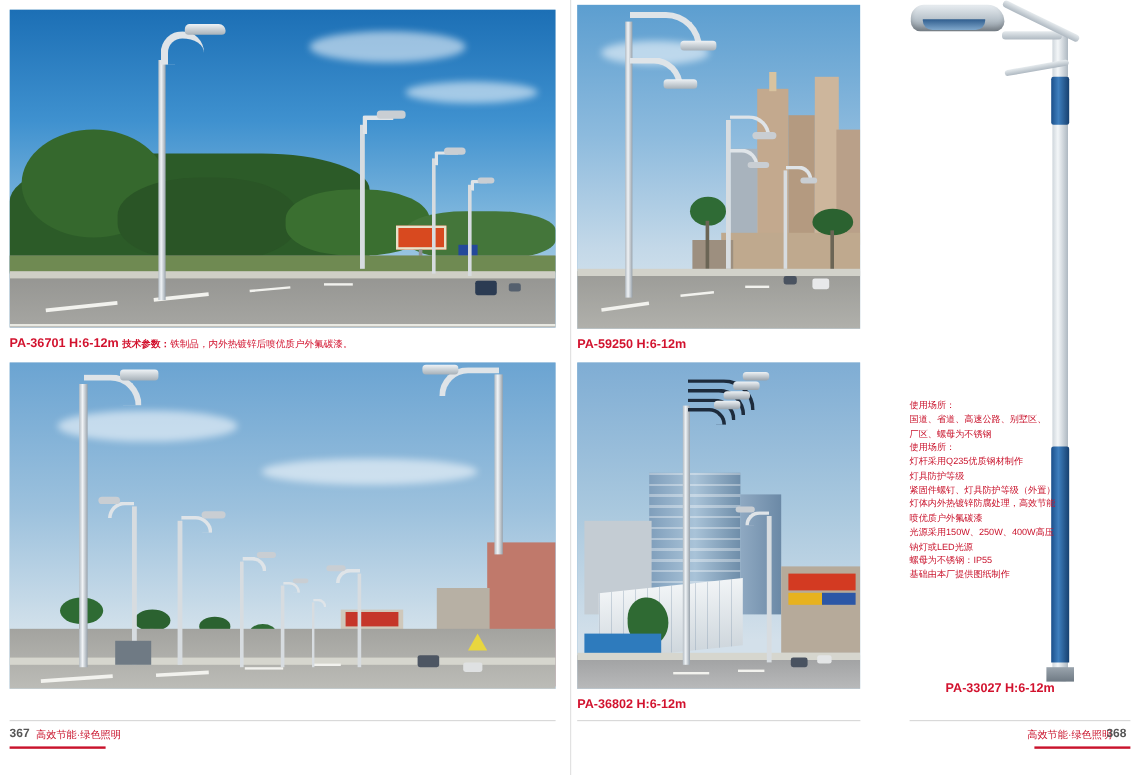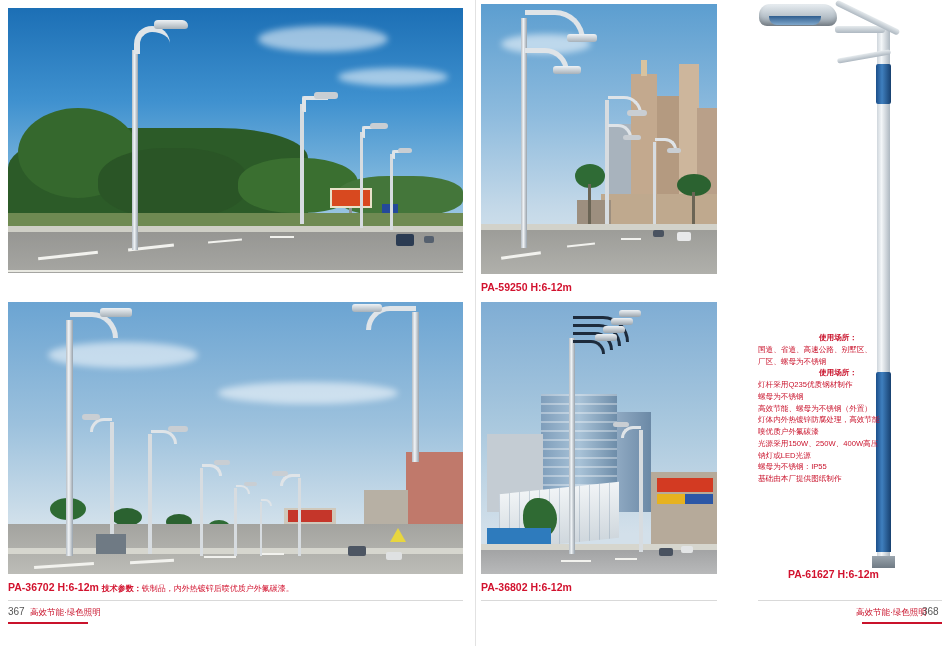--- a/index.html
+++ b/index.html
@@ -138,34 +138,34 @@
 
   
   #spec-block {
     position: absolute;
     left: 758px; top: 332px;
     width: 160px;
     font-size: 7.6px;
     line-height: 1.55;
     color: #c9122b;
   }
-  #spec-block .hd { font-weight: bold; text-align: center; }
+  #spec-block .hd { font-weight: normal; }
   #spec-block .ln { white-space: nowrap; }
 
   
   .footer-rule {
     position:absolute;
     height: 1px;
     background: #d9d9d9;
   }
   .pagenum {
     position:absolute;
     font-size: 10px;
     color: #555;
-    font-weight: normal;
+    font-weight: bold;
   }
   .footer-tag {
     position:absolute;
     font-size: 8.5px;
     color: #c9122b;
     white-space: nowrap;
   }
   .redbar {
     position:absolute;
     background: #c9122b;
@@ -220,20 +220,27 @@
 
     <div class="pole" style="left:352px; top:124px; width:3px; height:96px;"></div>
     <div class="lamparm" style="left:354px; top:118px; width:20px; height:3px; border-top:3px solid #dfe4e8; border-left:3px solid #dfe4e8; background:transparent; height:12px;"></div>
     <div class="lamphead" style="left:362px; top:115px; width:18px; height:6px;"></div>
 
     <div class="pole" style="left:382px; top:146px; width:3px; height:76px;"></div>
     <div class="lamparm" style="left:384px; top:142px; width:14px; height:3px; border-top:3px solid #dfe4e8; border-left:3px solid #dfe4e8; background:transparent; height:9px;"></div>
     <div class="lamphead" style="left:390px; top:140px; width:14px; height:5px;"></div>
   </div>
 
+  <div class="caption" id="cap-36701" style="left:8px; top:280px;">
+    <span>PA-36701</span>
+    <span>H:6-12m</span>
+    <span class="tech">
+      <b>技术参数：</b><span>铁制品，内外热镀锌后喷优质户外氟碳漆。</span>
+    </span>
+  </div>
 
   <div class="photo" id="photo-36801" style="left:481px; top:4px; width:236px; height:270px;">
     <div class="sky pale"></div>
     <div class="cloud" style="left:20px; top:30px; width:90px; height:20px;"></div>
 
     <div class="bldg" style="left:150px; top:70px; width:26px; height:130px; background:#c3a98e;"></div>
     <div class="bldg" style="left:176px; top:92px; width:22px; height:108px; background:#b49a80;"></div>
     <div class="bldg" style="left:198px; top:60px; width:20px; height:140px; background:#cdb69c;"></div>
     <div class="bldg" style="left:216px; top:104px; width:20px; height:96px; background:#b9a089;"></div>
     <div class="bldg" style="left:128px; top:120px; width:22px; height:80px; background:#a8b3bd;"></div>
@@ -346,27 +353,20 @@
     <div style="position:absolute; left:82px; top:116px; width:22px; height:14px; border-top:3px solid #dfe4e8; border-left:3px solid #dfe4e8; border-radius:22px 0 0 0;"></div>
     <div class="lamphead" style="left:74px; top:112px; width:18px; height:6px;"></div>
 
     <div class="pole" style="left:290px; top:176px; width:3px; height:78px;"></div>
     <div style="position:absolute; left:272px; top:172px; width:20px; height:12px; border-top:3px solid #dfe4e8; border-left:3px solid #dfe4e8; border-radius:20px 0 0 0;"></div>
     <div class="lamphead" style="left:264px; top:169px; width:16px; height:5px;"></div>
 
     <div style="position:absolute; left:88px; top:232px; width:30px; height:20px; background:#6f7a84;"></div>
   </div>
 
-  <div class="caption" id="cap-36702" style="left:8px; top:581px;">
-    <span>PA-36702</span>
-    <span>H:6-12m</span>
-    <span class="tech">
-      <b>技术参数：</b><span>铁制品，内外热镀锌后喷优质户外氟碳漆。</span>
-    </span>
-  </div>
 
   <div class="photo" id="photo-36802" style="left:481px; top:302px; width:236px; height:272px;">
     <div class="sky pale" style="background:linear-gradient(#7fadd4 0%,#a9c8de 45%,#d3e0ea 85%);"></div>
 
     <div style="position:absolute; left:60px; top:92px; width:76px; height:118px; background:linear-gradient(to right,#7f9ebb,#a9c3d8 50%,#6e8da9);"></div>
     <div style="position:absolute; left:60px; top:92px; width:76px; height:118px;
       background:repeating-linear-gradient(to bottom, rgba(255,255,255,.35) 0 2px, rgba(0,0,0,0) 2px 9px);"></div>
     <div style="position:absolute; left:136px; top:110px; width:34px; height:100px; background:linear-gradient(to right,#8fa9c2,#6b89a6);"></div>
     <div style="position:absolute; left:6px; top:132px; width:56px; height:78px; background:#c4ccd3;"></div>
 
@@ -435,32 +435,32 @@
 
     <div style="position:absolute; left:155px; top:556px; width:23px; height:12px; background:linear-gradient(#9aa4ad,#6f7a84);"></div>
   </div>
 
   <div id="spec-block">
     <div class="ln hd">使用场所：</div>
     <div class="ln">国道、省道、高速公路、别墅区、</div>
     <div class="ln">厂区、螺母为不锈钢</div>
     <div class="ln hd">使用场所：</div>
     <div class="ln">灯杆采用Q235优质钢材制作</div>
-    <div class="ln">螺母为不锈钢</div>
-    <div class="ln">高效节能、螺母为不锈钢（外置）</div>
+    <div class="ln">灯具防护等级</div>
+    <div class="ln">紧固件螺钉、灯具防护等级（外置）</div>
     <div class="ln">灯体内外热镀锌防腐处理，高效节能</div>
     <div class="ln">喷优质户外氟碳漆</div>
     <div class="ln">光源采用150W、250W、400W高压</div>
     <div class="ln">钠灯或LED光源</div>
     <div class="ln">螺母为不锈钢：IP55</div>
     <div class="ln">基础由本厂提供图纸制作</div>
   </div>
 
   <div class="caption" id="cap-36803" style="left:788px; top:568px;">
-    <span>PA-61627</span>
+    <span>PA-33027</span>
     <span>H:6-12m</span>
   </div>
 
   <div class="footer-rule" style="left:8px; top:600px; width:455px;"></div>
   <div class="footer-rule" style="left:481px; top:600px; width:236px;"></div>
   <div class="footer-rule" style="left:758px; top:600px; width:184px;"></div>
 
   <div class="pagenum" style="left:8px; top:606px;">367</div>
   <div class="footer-tag" style="left:30px; top:607px;">高效节能·绿色照明</div>
   <div class="redbar" style="left:8px; top:622px; width:80px; height:2px;"></div>

